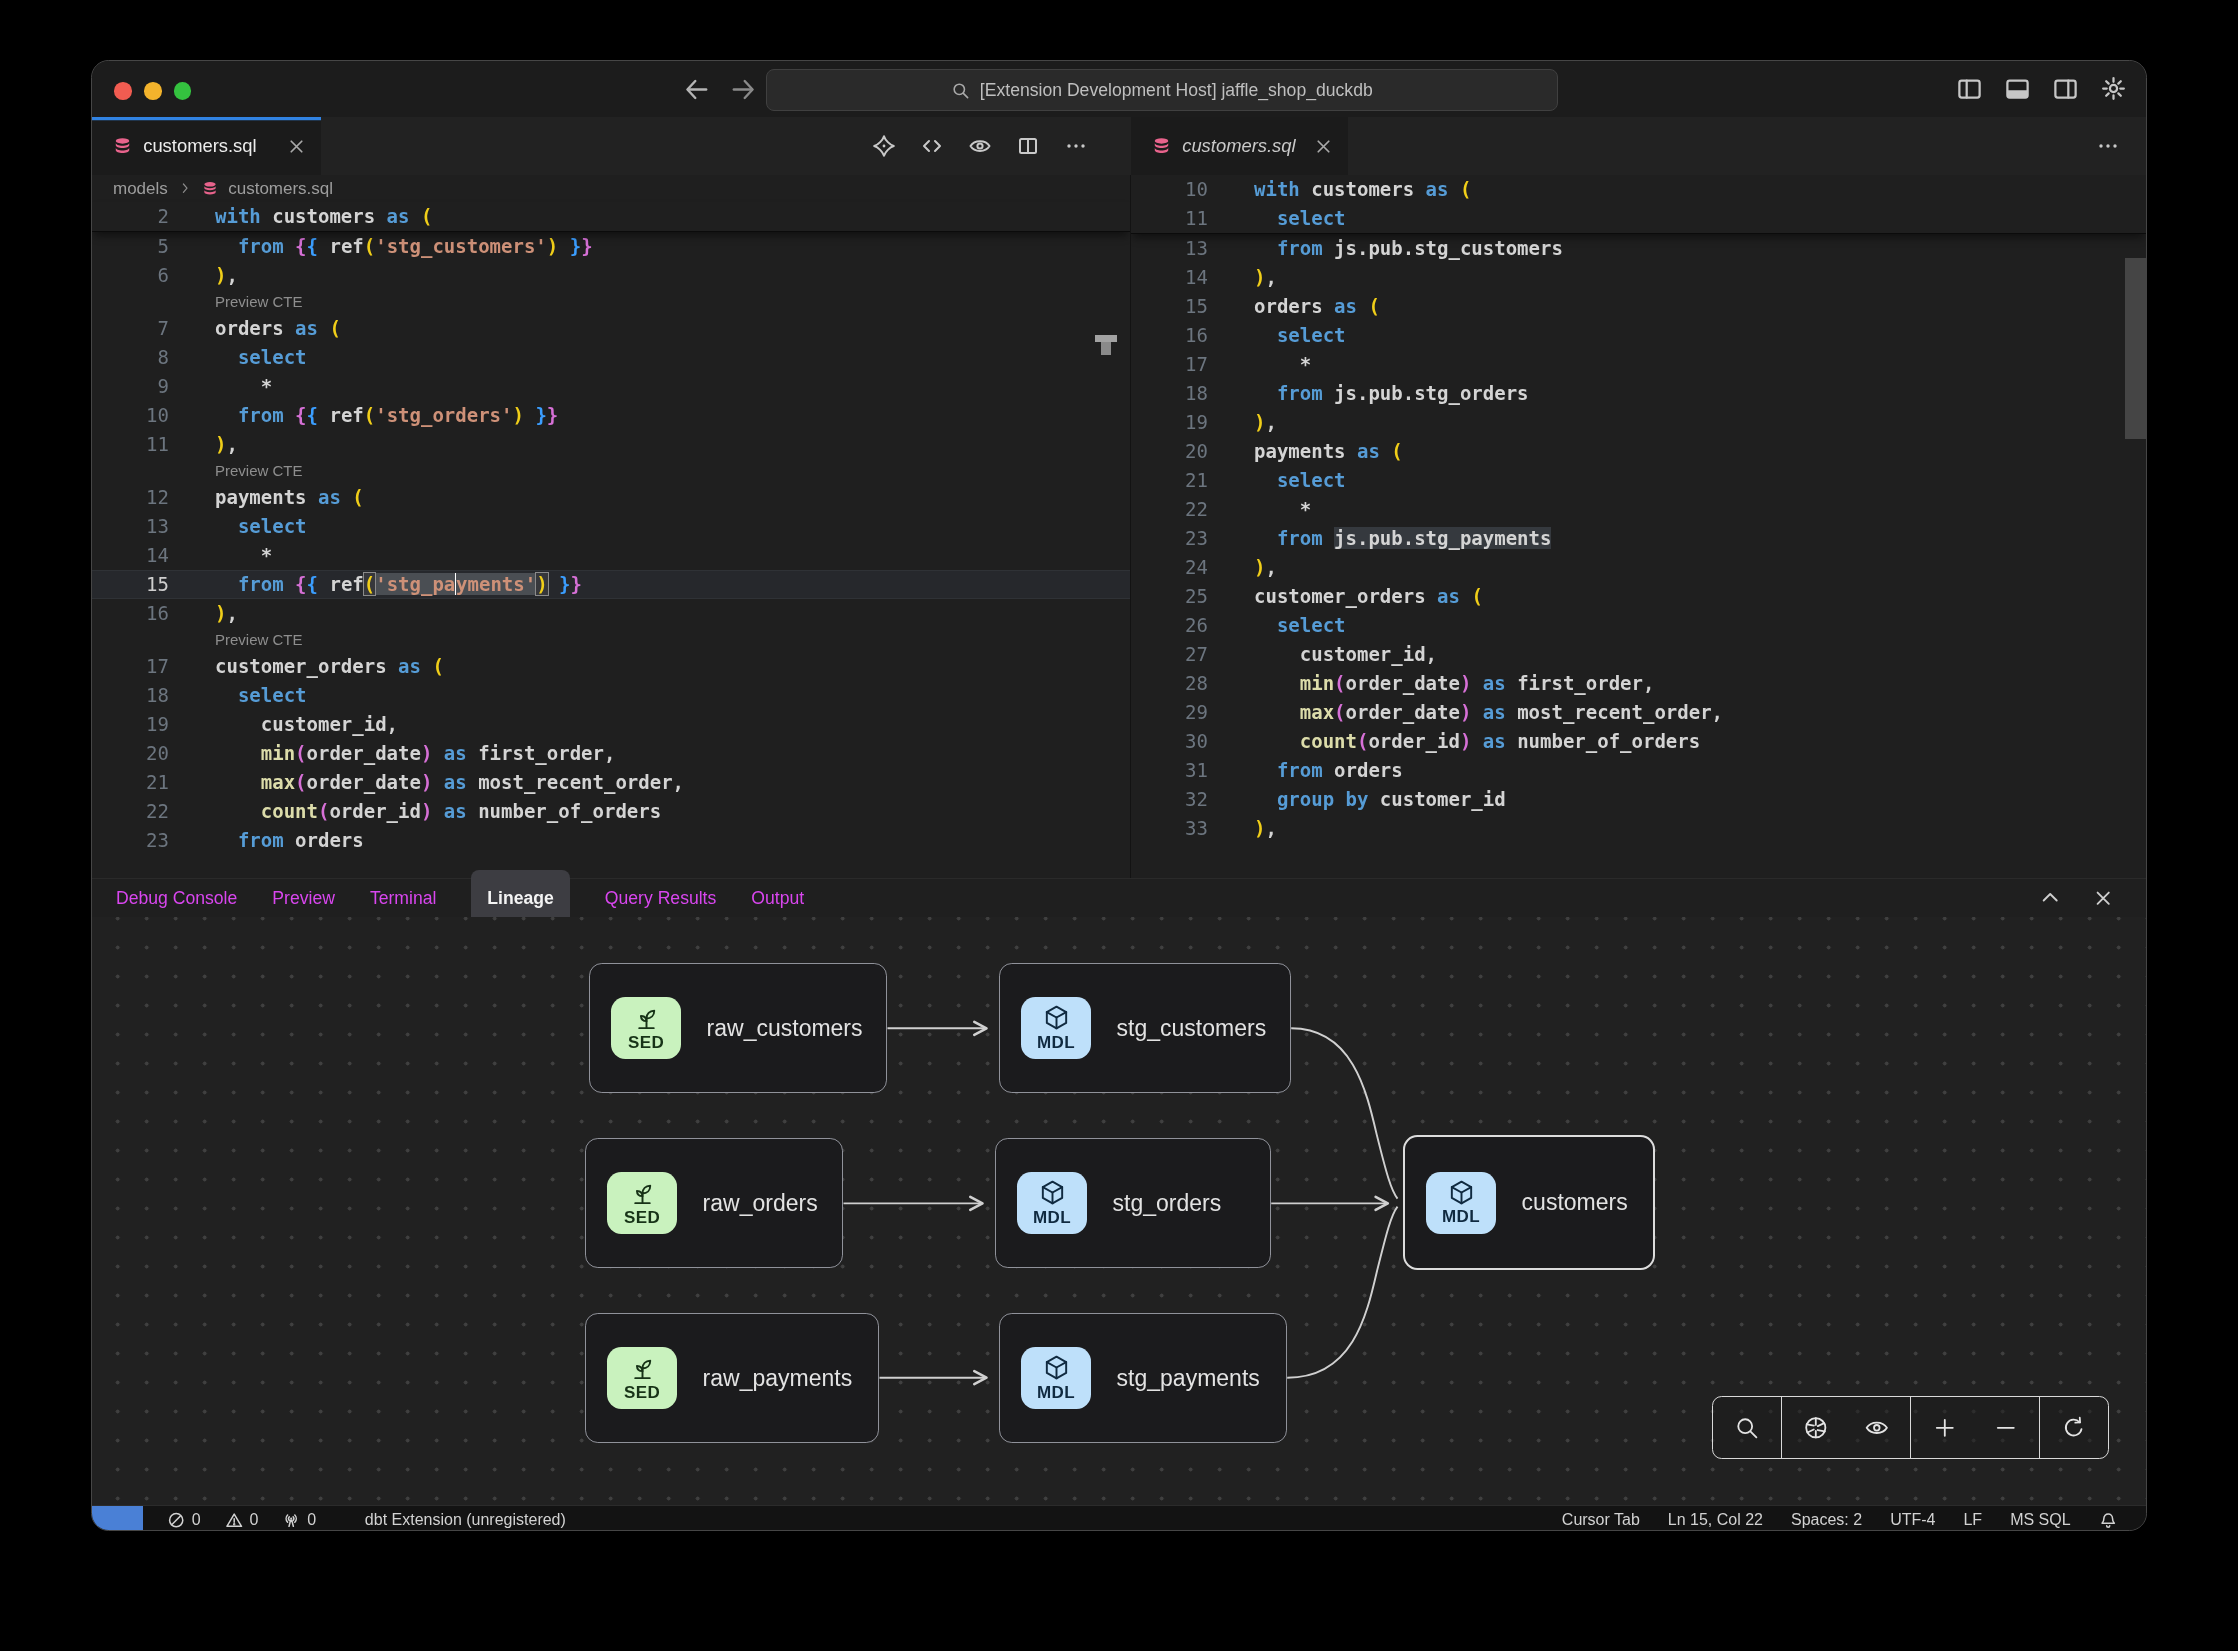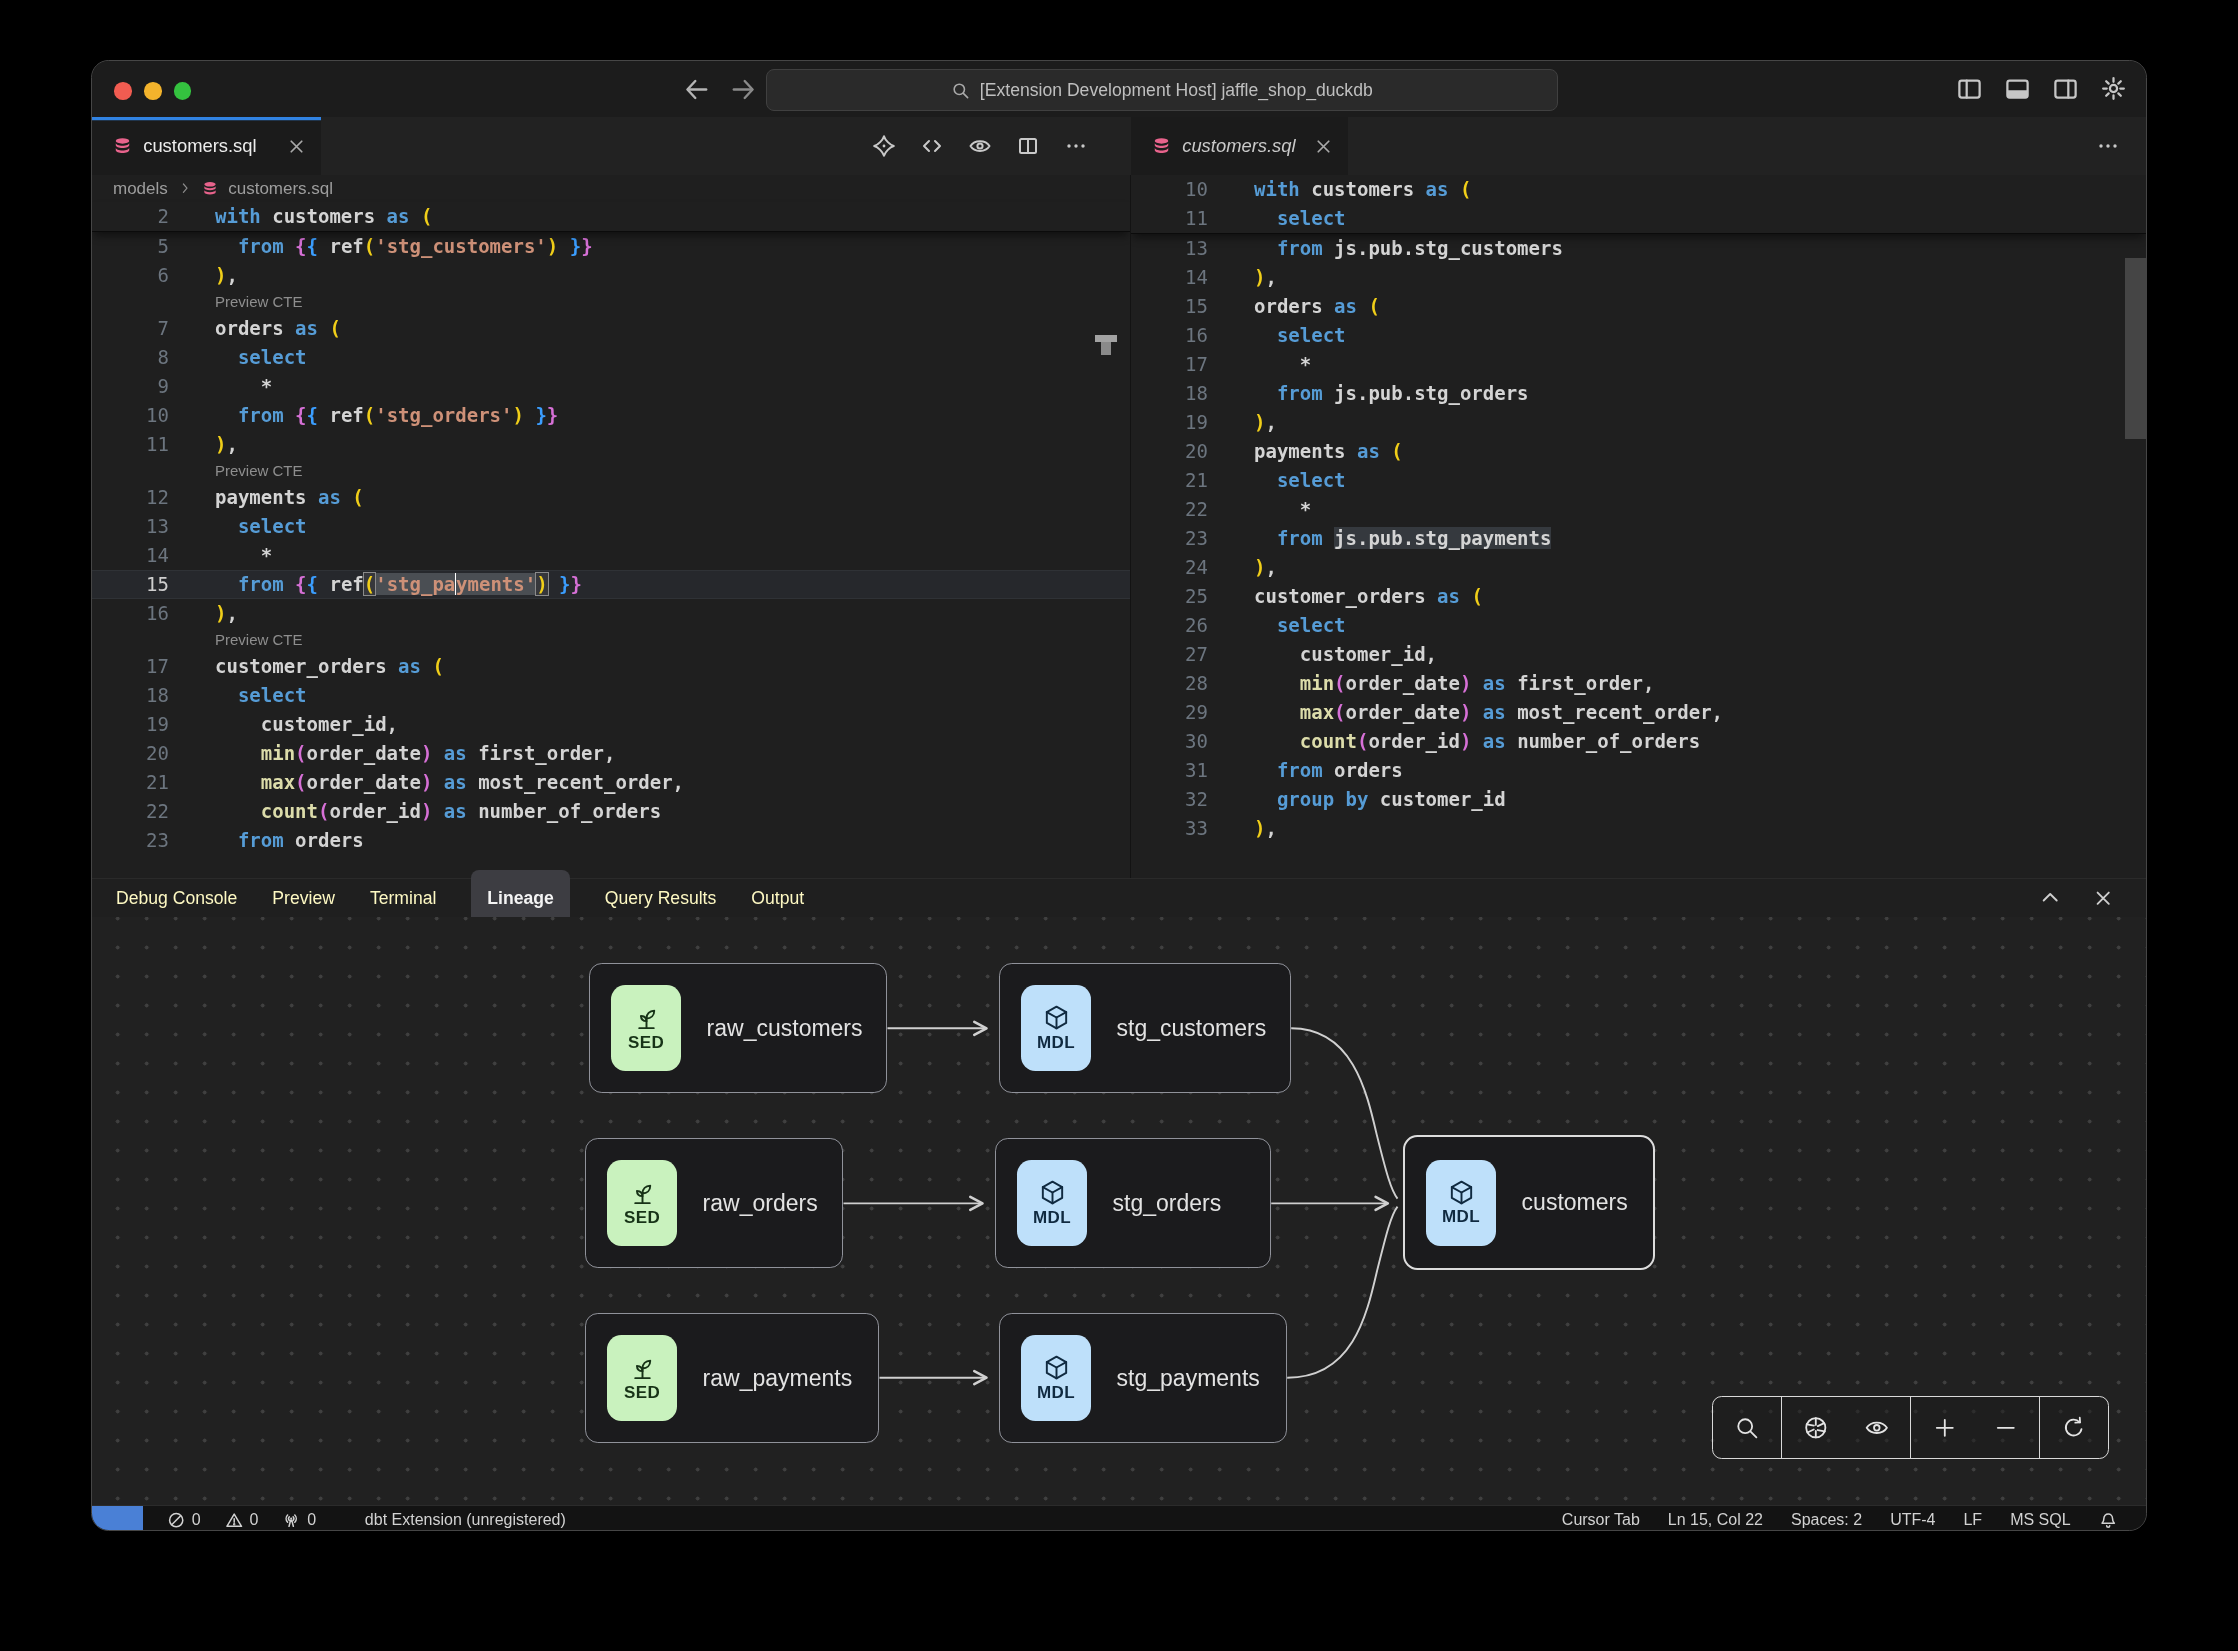--- a/index.html
+++ b/index.html
@@ -64,32 +64,32 @@
   .tk-bm{outline:0.8px solid #8a8a8a;outline-offset:-0.8px;background:rgba(130,130,130,.18)}
   .caret{display:inline-block;width:2.4px;height:22.4px;background:#ffffff;vertical-align:-4px;margin:0 -0.8px;}
   .lmark1{position:absolute;right:12.8px;top:160px;width:22.4px;height:7.2px;background:#a2a2a2;z-index:4;}
   .lmark2{position:absolute;right:19px;top:167px;width:10.4px;height:12.8px;background:#8a8a8a;z-index:4;}
   .rthumb{position:absolute;right:0;top:83px;width:21px;height:181px;background:#454545;z-index:4;}
 
   
   .panel{height:626px;flex:none;display:flex;flex-direction:column;background:#1f1f1f;border-top:0.8px solid #2a2a2a;}
   .phead{height:38px;flex:none;display:flex;align-items:center;padding-left:24px;}
   .ptabs{display:flex;gap:35px;align-items:center;font-size:17.6px;}
-  .ptab{color:#fef9c3;}
+  .ptab{color:#d946ef;}
   .ptab.active{background:#3d3d42;color:#f4f4f4;font-weight:700;padding:18px 16px;border-radius:8px;}
   .pright{margin-left:auto;display:flex;gap:30px;padding-right:32px;color:#cfcfcf;align-items:center;}
   .pright .pic{width:22.4px;height:22.4px;}
   .canvas{flex:1;position:relative;overflow:hidden;background:#212121;
     background-image:radial-gradient(#404040 1.8px, transparent 2.2px);
     background-size:29px 29px;background-position:11.2px 16px;}
   #edges{position:absolute;left:0;top:0;width:2053px;height:588px;}
   .node{position:absolute;box-sizing:border-box;background:#1b1b1d;border:1.6px solid #90929a;
     border-radius:12.8px;display:flex;align-items:center;gap:25.6px;padding-left:21px;z-index:2;}
   .node.selected{border:2.4px solid #dcdcdc;border-radius:14.4px;}
-  .badge{width:70px;height:86px;border-radius:14.4px;flex:none;display:flex;flex-direction:column;
+  .badge{width:70px;height:62px;border-radius:14.4px;flex:none;display:flex;flex-direction:column;
     align-items:center;justify-content:center;}
   .badge svg{width:29px;height:29px;stroke-width:1.6;}
   .badge .btxt{font-size:17px;font-weight:700;letter-spacing:0.4px;margin-top:0.8px;}
   .badge.seed{color:#173317;}
   .badge.model{color:#102a40;}
   .nlabel{font-size:23px;color:#e3e3e3;}
   .ltoolbar{position:absolute;right:37px;bottom:46px;height:61px;display:flex;align-items:stretch;
     border:1.6px solid #d9d9d9;border-radius:9.6px;color:#e3e3e3;background:rgba(30,30,30,.55);}
   .lseg{display:flex;align-items:center;gap:35px;padding:0 21px;border-left:1.6px solid #d9d9d9;}
   .lseg:first-child{border-left:none;}

